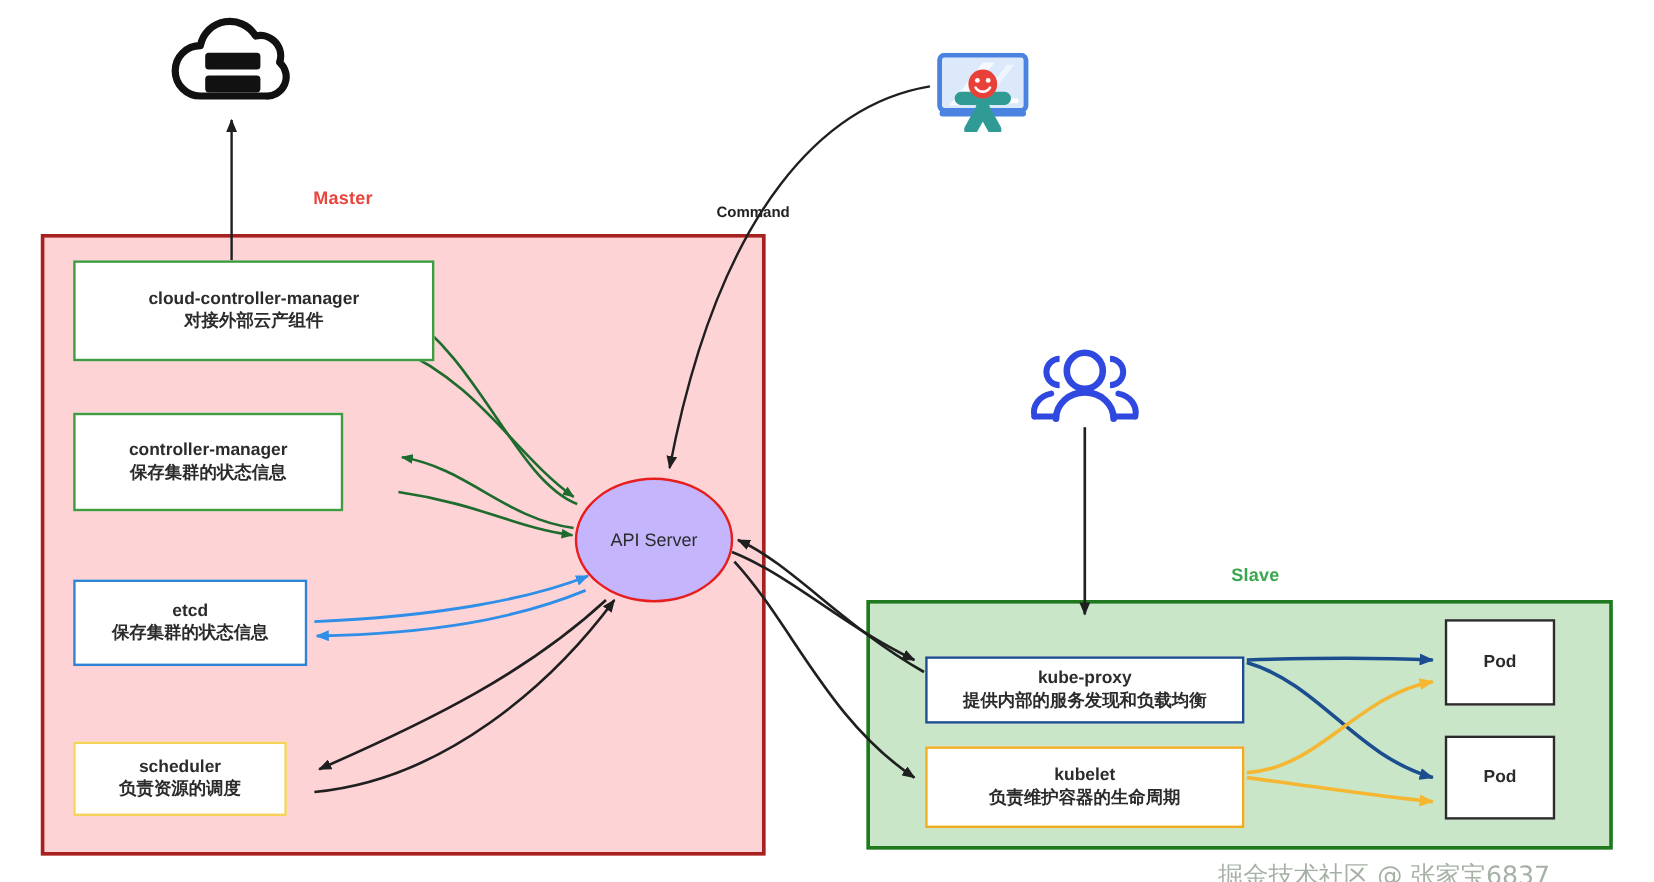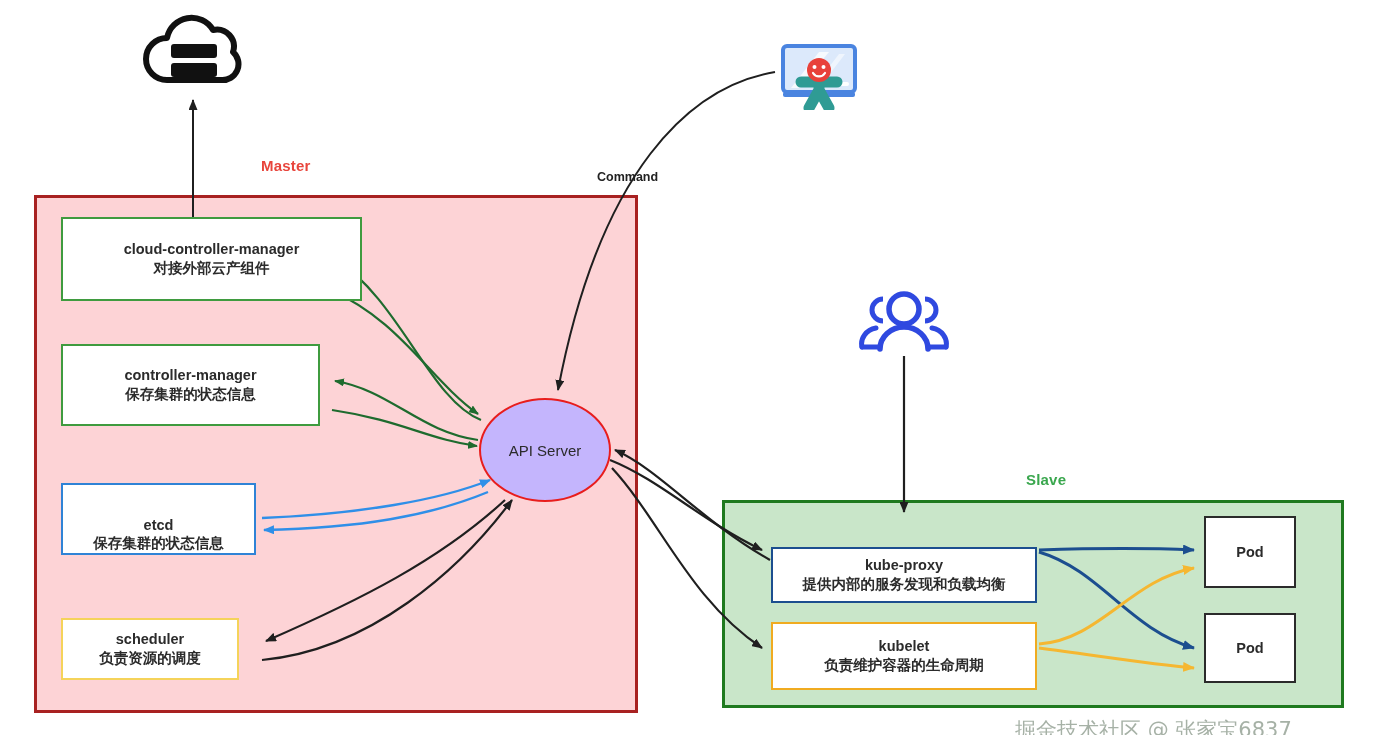--- a/index.html
+++ b/index.html
@@ -79,22 +79,22 @@
     color: #2b2b2b;
     white-space: nowrap;
   }
   .node .sub {
     font-size: 14.5px;
     font-weight: bold;
     color: #2b2b2b;
     white-space: nowrap;
   }
   .n-ccm   { left: 61px;  top: 217px; width: 301px; height: 84px;  border: 2px solid #3f9b3f; }
-  .n-cm    { left: 61px;  top: 344px; width: 259px; height: 82px;  border: 2px solid #3f9b3f; text-align: right; }
-  .n-etcd  { left: 61px;  top: 483px; width: 195px; height: 72px;  border: 2.5px solid #2f83d6; justify-content: flex-end; }
+  .n-cm    { left: 61px;  top: 344px; width: 225px; height: 82px;  border: 2px solid #3f9b3f; text-align: right; }
+  .n-etcd  { left: 61px;  top: 483px; width: 195px; height: 72px;  border: 2.5px solid #2f83d6; }
   .n-sched { left: 61px;  top: 618px; width: 178px; height: 62px;  border: 2.5px solid #f5d35a; }
   .n-proxy { left: 771px; top: 547px; width: 266px; height: 56px;  border: 2.5px solid #1c4e8f; }
   .n-kubelet{left: 771px; top: 622px; width: 266px; height: 68px;  border: 2.5px solid #f0ab20; }
   .n-pod1  { left: 1204px; top: 516px; width: 92px; height: 72px;  border: 2.5px solid #2b2b2b; }
   .n-pod2  { left: 1204px; top: 613px; width: 92px; height: 70px;  border: 2.5px solid #2b2b2b; }
 
   .apiserver {
     position: absolute;
     left: 479px;
     top: 398px;

